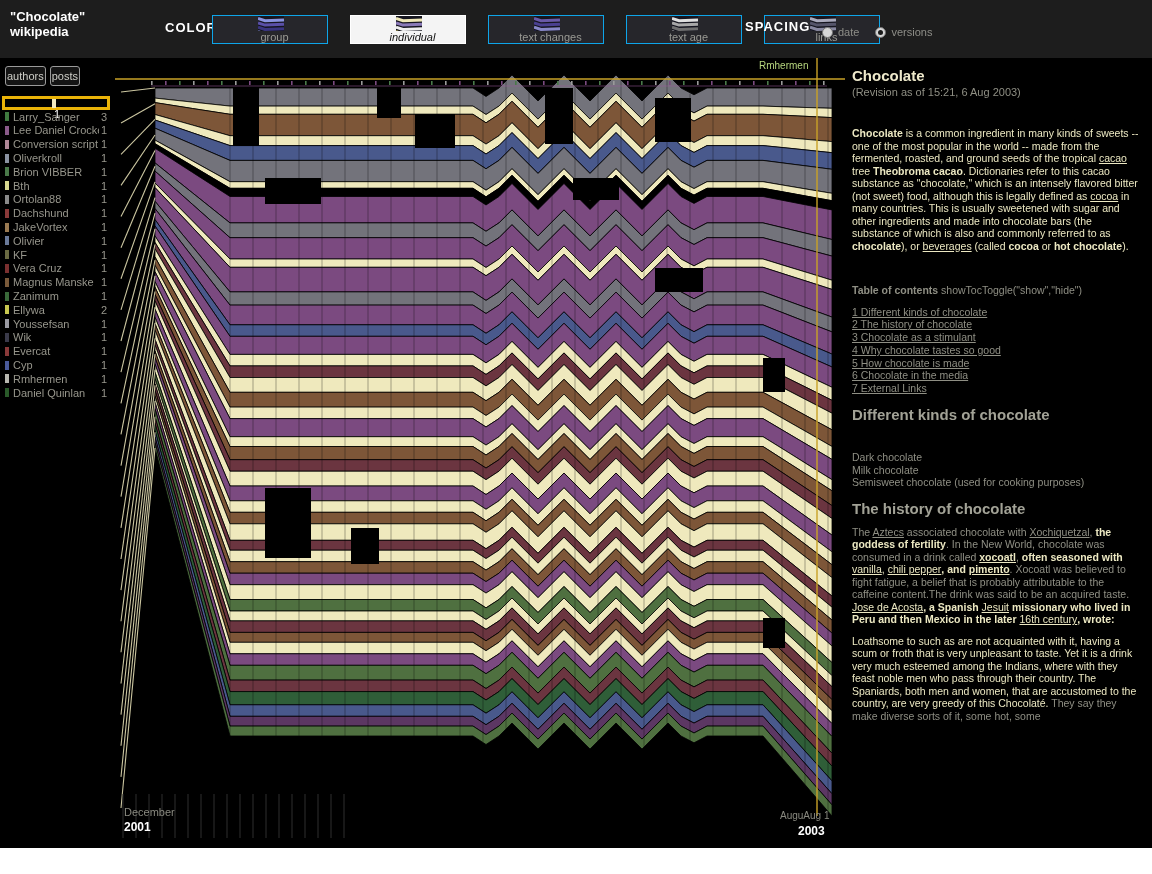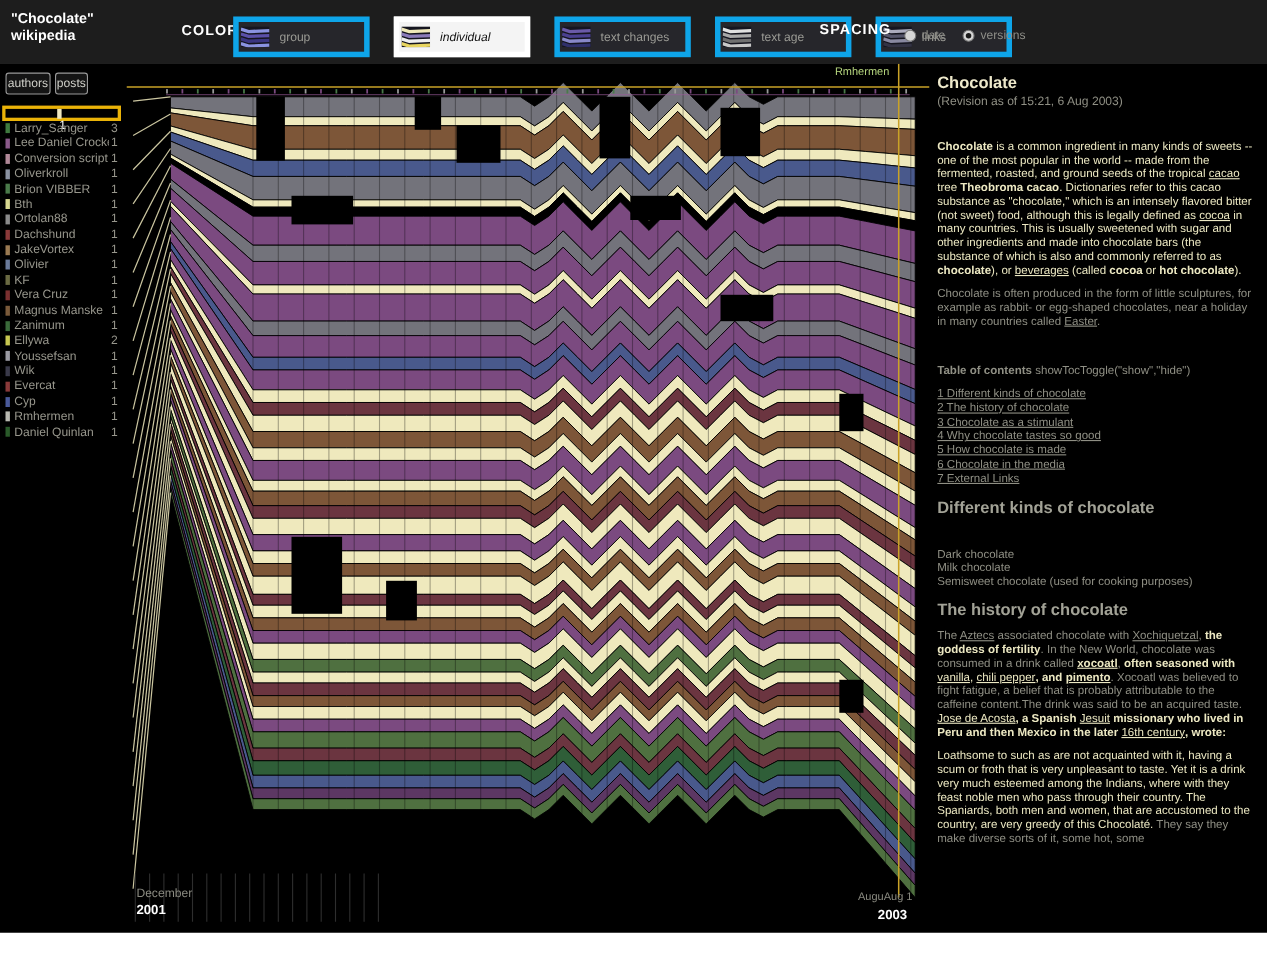--- a/index.html
+++ b/index.html
@@ -3,21 +3,21 @@
 <meta charset="utf-8">
 <style>
   html,body{margin:0;padding:0;background:#ffffff;}
   .page{width:1152px;height:874px;position:relative;background:#ffffff;font-family:"Liberation Sans",sans-serif;}
   .app{position:absolute;left:0;top:0;width:1152px;height:848px;background:#000;overflow:hidden;}
   
   .hdr{position:absolute;left:0;top:0;width:1152px;height:58px;background:#1d1d1d;border-bottom:1px solid #4a4a4a;}
   .hdr-title{position:absolute;left:10px;top:9px;color:#fff;font-weight:bold;font-size:13px;line-height:15px;}
   .color-label{position:absolute;left:165px;top:20px;color:#fff;font-weight:bold;font-size:13px;letter-spacing:1px;}
   .btn-row{position:absolute;left:212px;top:15px;display:flex;gap:22px;}
-  .cbtn{display:flex;align-items:center;height:27px;width:114px;background:#26262b;border:5px solid #0ea5e9;cursor:pointer;}
+  .cbtn{display:flex;align-items:center;height:27px;width:114px;background:#26262b;border:1px solid #0ea5e9;cursor:pointer;flex-direction:column;}
   .cbtn .lbl{font-size:11px;color:#9a9a94;padding-left:9px;}
   .cbtn.sel{background:#f4f4f4;border-color:#fff;}
   .cbtn.sel .lbl{color:#111;font-style:italic;}
   .cbtn svg{display:block;margin-left:2px;}
   .spacing-label{position:absolute;left:745px;top:19px;color:#fff;font-weight:bold;font-size:13px;letter-spacing:1px;}
   .radio-row{position:absolute;left:822px;top:26px;display:flex;gap:16px;align-items:center;}
   .radio-opt{display:flex;align-items:center;gap:5px;color:#8e8e88;font-size:11px;cursor:pointer;}
   .radio{width:11px;height:11px;border-radius:50%;background:#d6d6d6;border:1px solid #777;display:inline-block;position:relative;box-sizing:border-box;}
   .radio.sel::after{content:'';position:absolute;left:2px;top:2px;width:5px;height:5px;background:#1a1a1a;border-radius:50%;}
   
@@ -439,21 +439,20 @@
         <div class="ax" style="left:668px;top:752px;font-size:10px;">AuguAug 1</div>
         <div class="ax-year" style="left:686px;top:766px;">2003</div>
       </div>
 
       <div class="article">
         <div class="art-title">Chocolate</div>
         <div class="art-rev">(Revision as of 15:21, 6 Aug 2003)</div>
         <div id="article-blocks">
             <div style="height: 20px;"></div>
             <div class="art-p"><span class="b hl">Chocolate</span><span class="hl"> is a common ingredient in many kinds of sweets -- one of the most popular in the world -- made from the fermented, roasted, and ground seeds of the tropical </span><span class="u hl">cacao</span><span class="hl"> tree </span><span class="b hl">Theobroma cacao</span><span class="hl">.  Dictionaries refer to this cacao substance as "chocolate," which is an intensely flavored bitter (not sweet) food, although this is legally defined as </span><span class="u hl">cocoa</span><span class="hl"> in many countries.  This is usually sweetened with sugar and other ingredients and made into chocolate bars (the substance of which is also and commonly referred to as </span><span class="b hl">chocolate</span><span class="hl">), or </span><span class="u hl">beverages</span><span class="hl"> (called </span><span class="b hl">cocoa</span><span class="hl"> or </span><span class="b hl">hot chocolate</span><span class="hl">).</span></div>
-            <div class="art-p"><span class="">Chocolate is often produced in the form of little sculptures, for example as rabbit- or egg-shaped chocolates, near a holiday in many countries called </span><span class="u">Easter</span><span class="">.</span></div>
             <div style="height: 14px;"></div>
             <div class="art-p"><span class="b">Table of contents</span><span class=""> showTocToggle("show","hide")</span></div>
             <div class="toc-link">1 Different kinds of chocolate</div>
             <div class="toc-link">2 The history of chocolate</div>
             <div class="toc-link">3 Chocolate as a stimulant</div>
             <div class="toc-link">4 Why chocolate tastes so good</div>
             <div class="toc-link">5 How chocolate is made</div>
             <div class="toc-link">6 Chocolate in the media</div>
             <div class="toc-link">7 External Links</div>
             <div class="art-h2">Different kinds of chocolate</div>

